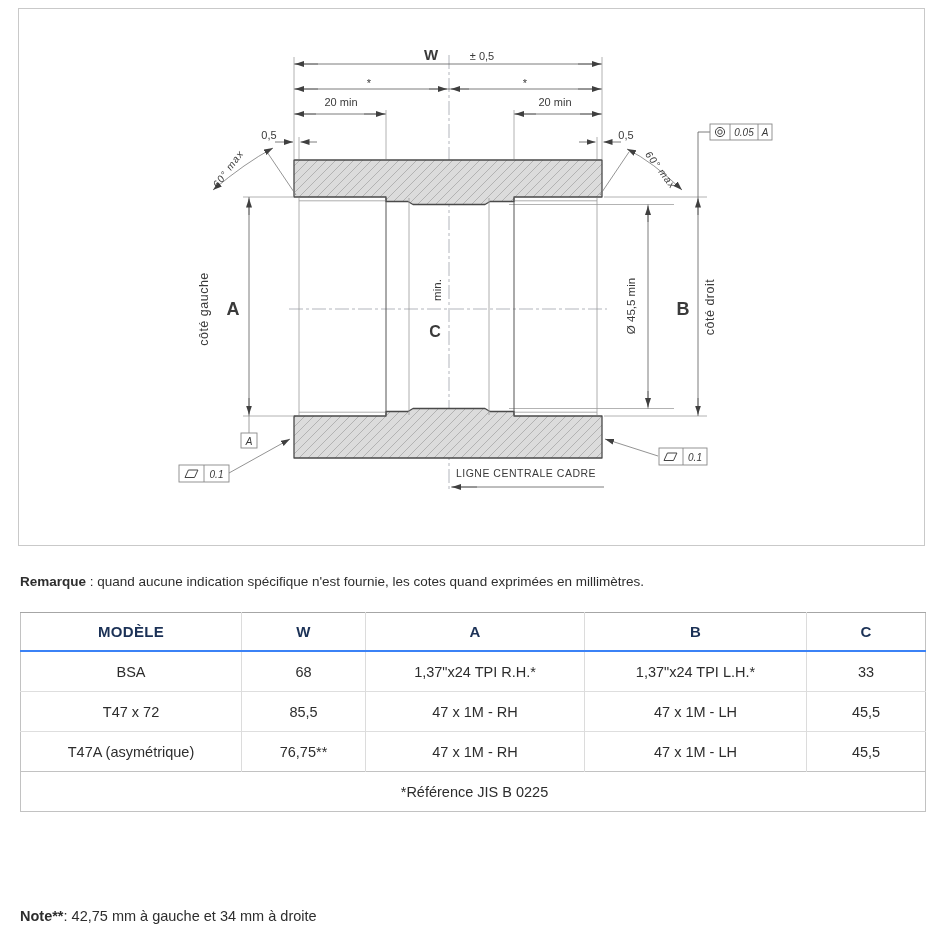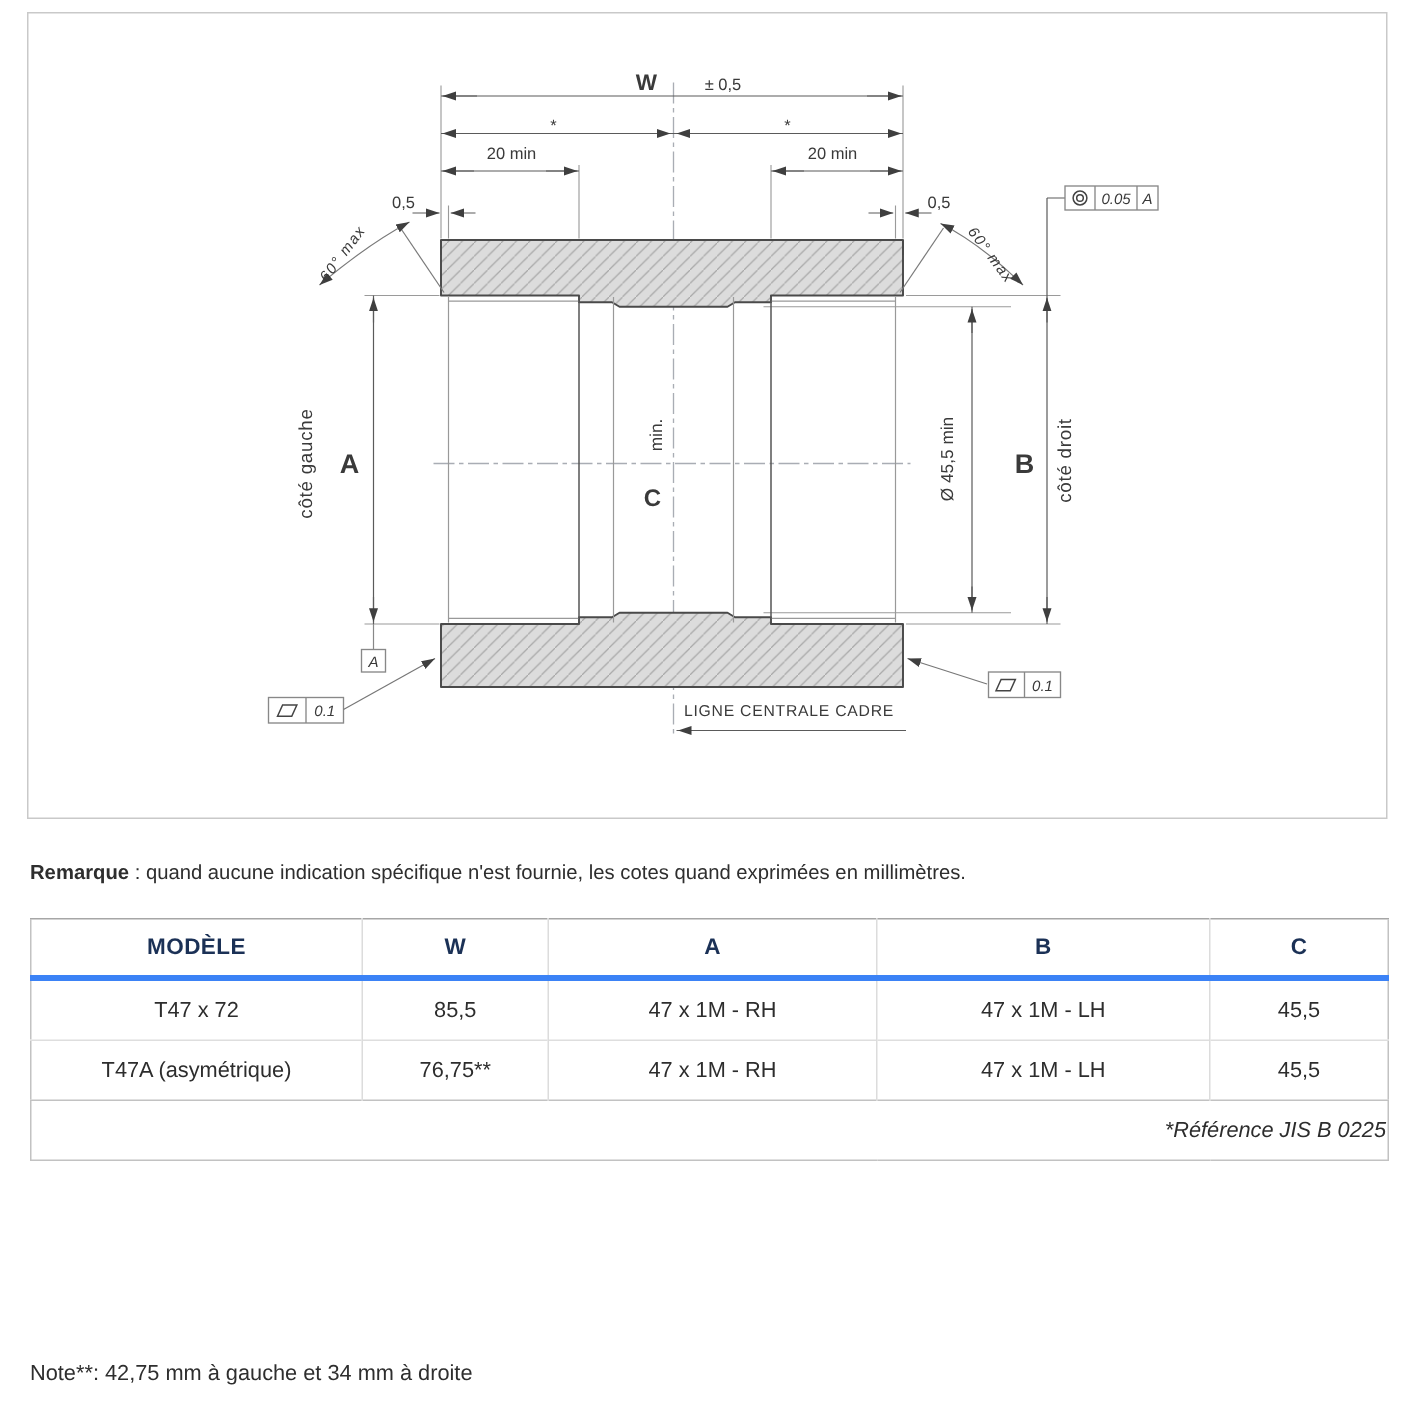--- a/index.html
+++ b/index.html
@@ -11,27 +11,27 @@
   svg text{fill:#3a3a3a;font-family:"Liberation Sans", sans-serif;}
 
   .remark{position:absolute;left:20px;top:560px;width:900px;font-size:13.5px;color:#2e2e2e;}
   .remark .b{font-weight:bold;}
 
   table.spec{position:absolute;left:20px;top:612px;width:905px;border-collapse:collapse;table-layout:fixed;
     font-size:14.5px;color:#2d2d2d;border:1px solid #c2c2c2;}
   table.spec th, table.spec td{text-align:center;height:37px;border-left:1px solid #dcdcdc;font-weight:normal;overflow:hidden;white-space:nowrap;}
   table.spec th:first-child, table.spec td:first-child{border-left:none;}
   table.spec thead th{color:#1b3156;font-weight:bold;font-size:15px;height:35px;letter-spacing:.3px;}
-  table.spec thead tr{border-bottom:4px solid #3b82f6;border-top:1px solid #a6a6a6;padding-left:14px;}
+  table.spec thead tr{border-bottom:2px solid #3b82f6;border-top:1px solid #a6a6a6;padding-left:14px;}
   table.spec tbody tr{border-top:1px solid #dedede;}
   table.spec tfoot tr{border-top:1px solid #c2c2c2;}
-  table.spec tfoot td{text-align:right;padding-left:4px;font-style:italic;}
+  table.spec tfoot td{text-align:center;padding-left:4px;}
 
   .note{position:absolute;left:20px;top:893px;width:900px;font-size:14.5px;color:#2e2e2e;}
-  .note .b{font-weight:normal;}
+  .note .b{font-weight:bold;}
 </style>
 </head>
 <body>
 
 <div id="page">
 
   <div id="diagram-box">
     <svg width="905" height="536" viewBox="0 0 905 536">
       <defs>
         <pattern id="hatch" patternUnits="userSpaceOnUse" width="9" height="9">
@@ -201,20 +201,27 @@
       <tr>
         <th>MODÈLE</th>
         <th>W</th>
         <th>A</th>
         <th>B</th>
         <th>C</th>
       </tr>
     </thead>
     <tbody>
         <tr>
+          <td>BSA</td>
+          <td>68</td>
+          <td>1,37"x24 TPI R.H.*</td>
+          <td>1,37"x24 TPI L.H.*</td>
+          <td>33</td>
+        </tr>
+        <tr>
           <td>T47 x 72</td>
           <td>85,5</td>
           <td>47 x 1M - RH</td>
           <td>47 x 1M - LH</td>
           <td>45,5</td>
         </tr>
         <tr>
           <td>T47A (asymétrique)</td>
           <td>76,75**</td>
           <td>47 x 1M - RH</td>

